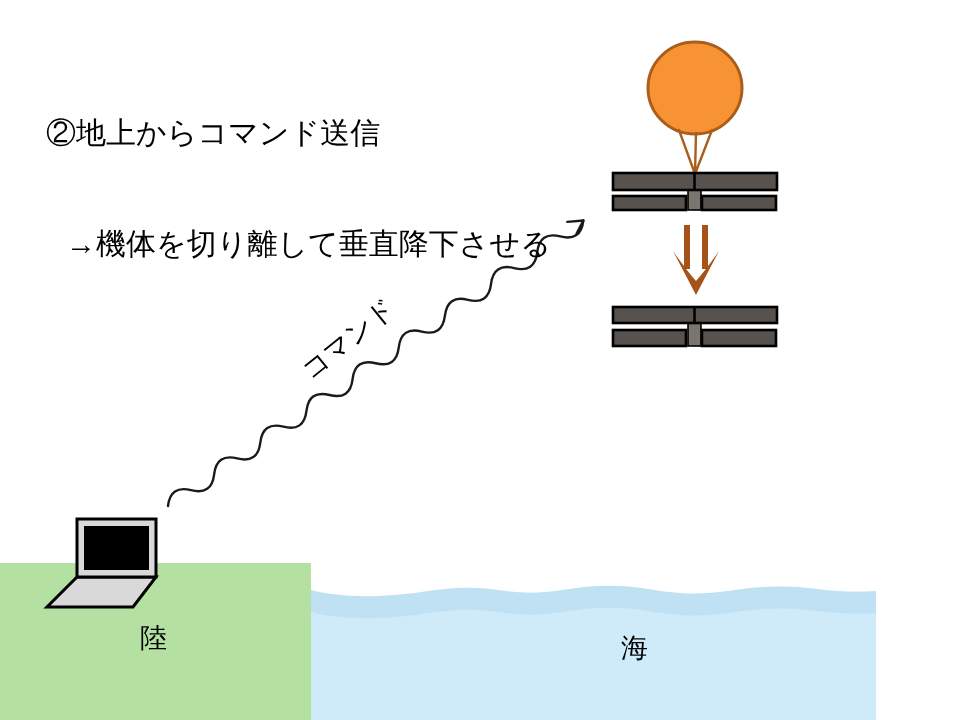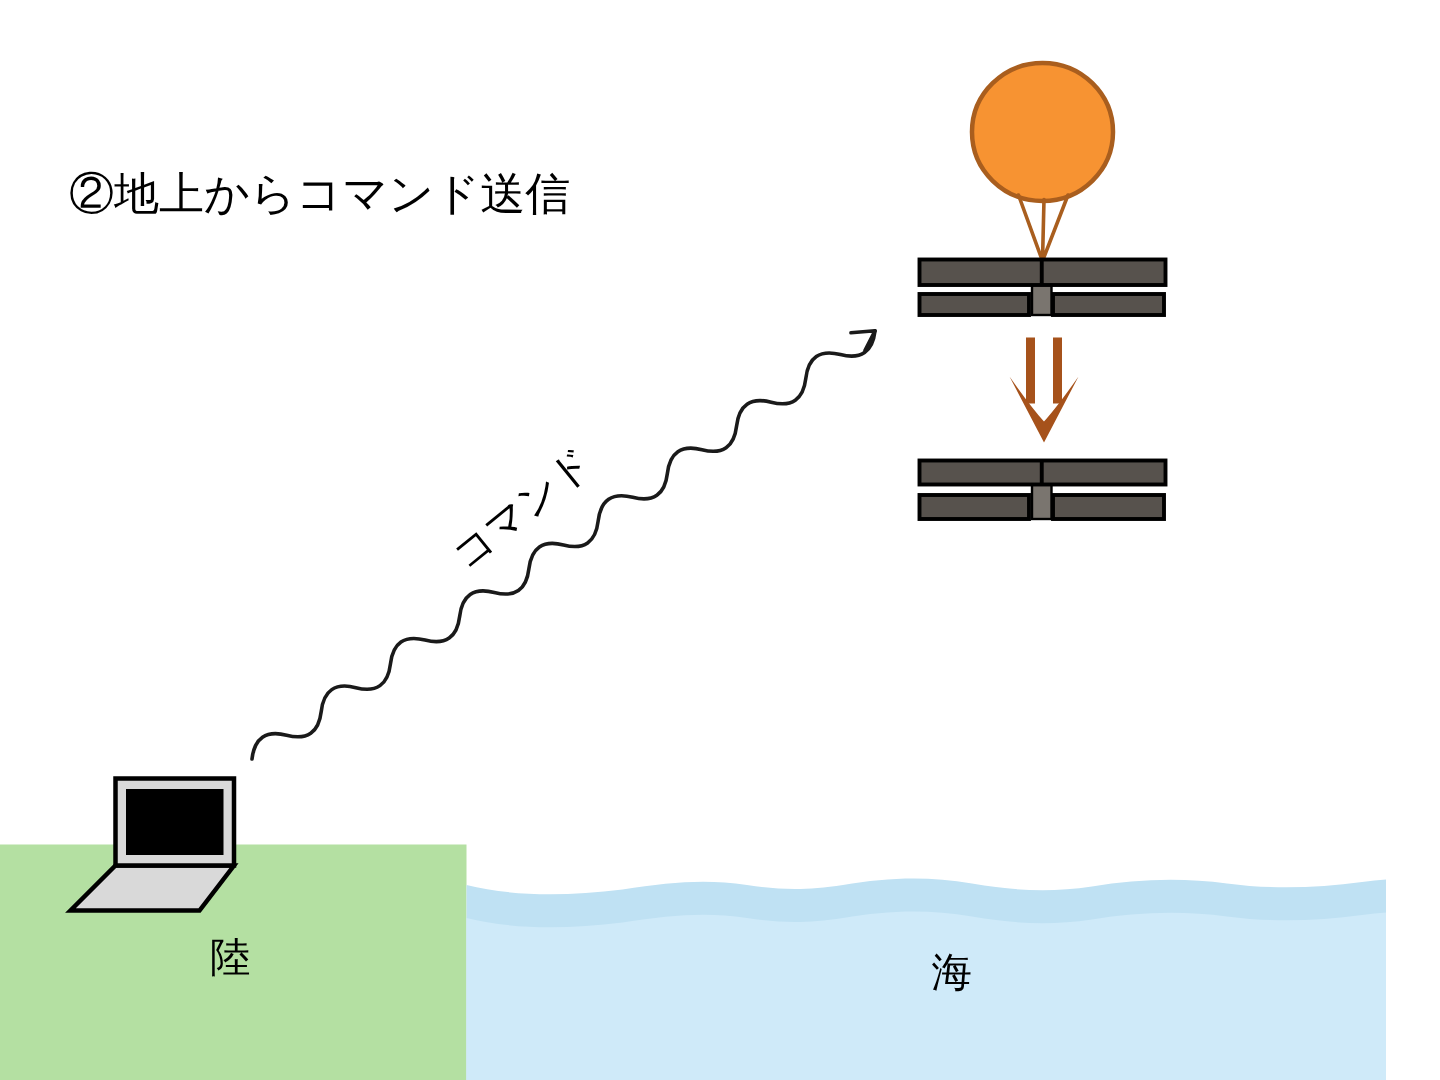--- a/index.html
+++ b/index.html
@@ -1,21 +1,20 @@
 <!DOCTYPE html>
 <html style="--background: #ffffff; --text: #000000; --line: #1a1a1a; --land: #b4e0a2; --sea: #cfeaf9; --sea-band: #bfe1f3; --balloon-fill: #f79332; --balloon-stroke: #a95e1e; --tether: #a95e1e; --wing-fill: #57524d; --wing-stroke: #000000; --fuselage-fill: #7a756f; --drop-arrow: #a6521b; --laptop-body: #d9d9d9; --laptop-screen: #000000;"><head>
 <meta charset="utf-8">
 <style>
   html,body{margin:0;padding:0;background:#fff;}
   .stage{
     position:relative;width:876px;height:720px;overflow:hidden;
     background:var(--background,#fff);
-    font-family:Liberation Mono, monospace;
+    font-family:Liberation Sans, sans-serif;
     color:var(--text,#000);
-    padding-left:48px;
   }
   .stage svg{position:absolute;left:0;top:0;}
   .title{
     position:absolute;left:46px;top:40px;
     font-size:30px;line-height:37px;white-space:pre;
     color:var(--text,#000);
   }
   .title .t2{text-indent:20px;}
   .cmd-label{
     position:absolute;left:348px;top:339px;
@@ -95,19 +94,20 @@
       <rect class="fuselage" x="688" y="323" width="13" height="23"></rect>
       <rect class="wing" x="613" y="307" width="164" height="16"></rect>
       <line class="divider" x1="694.5" y1="307" x2="694.5" y2="323"></line>
       <rect class="wing" x="613" y="330" width="73" height="16"></rect>
       <rect class="wing" x="702" y="330" width="74" height="16"></rect>
     </g>
   </svg>
 
   <div class="title">
     <div>②地上からコマンド送信</div>
+    <div class="t2">→機体を切り離して垂直降下させる</div>
   </div>
 
   <div class="cmd-label">コマンド</div>
   <div class="land-label">陸</div>
   <div class="sea-label">海</div>
 
 </div>
 
 </body></html>

